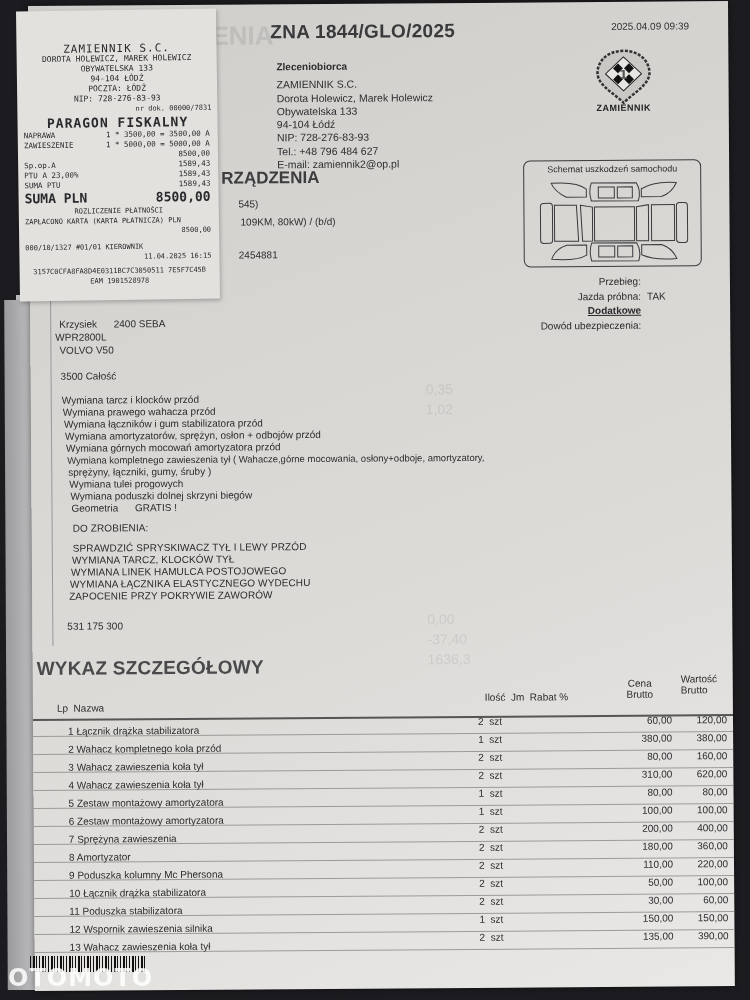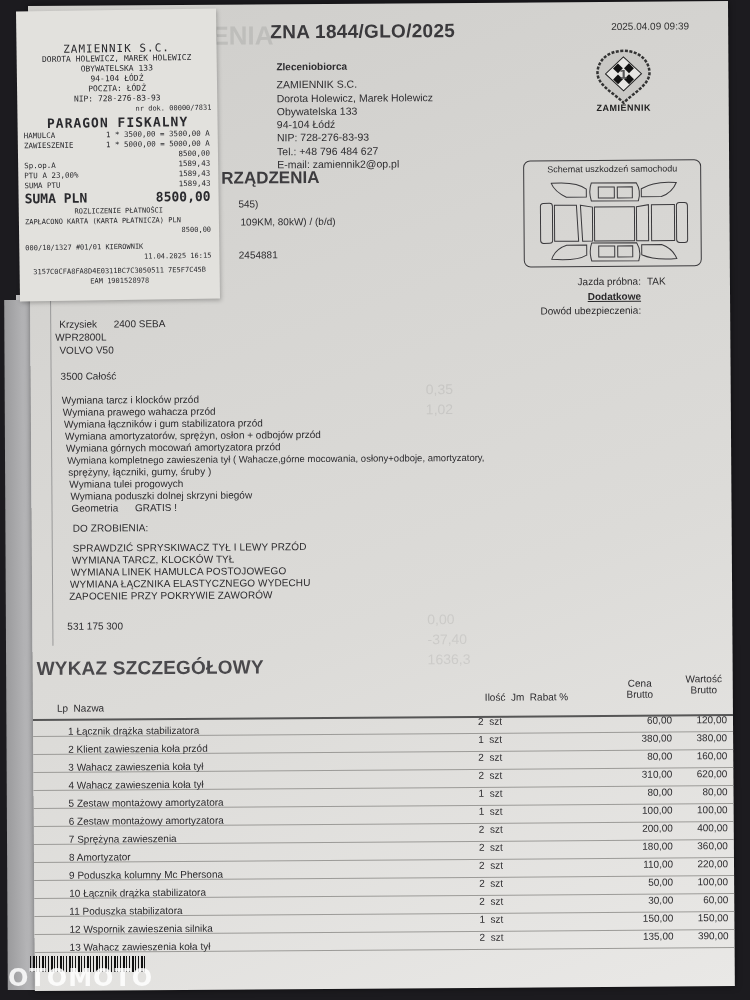--- a/index.html
+++ b/index.html
@@ -157,20 +157,24 @@
       <rect x="140" y="24" width="11" height="40" rx="3"></rect>
       <path d="M15 80 Q18 70 30 66 L50 66 L50 76 Q40 82 15 80 Z"></path>
       <path d="M55 64 L100 64 Q105 72 102 82 L55 82 Q52 72 55 64 Z"></path>
       <path d="M62 67 L78 67 L78 78 L62 78 Z M81 67 L96 67 L96 78 L81 78 Z"></path>
       <path d="M105 66 L125 66 Q136 70 140 80 Q118 82 105 76 Z"></path>
     </svg>
   </div>
 
   <div class="info-right">
     <div class="row">
+        <span class="k">Przebieg:</span>
+        <span class="v"></span>
+      </div>
+    <div class="row">
         <span class="k">Jazda próbna:</span>
         <span class="v">TAK</span>
       </div>
     <div class="row">
         <span class="k u">Dodatkowe</span>
       </div>
     <div class="row">
         <span class="k">Dowód ubezpieczenia:</span>
       </div>
   </div>
@@ -202,35 +206,35 @@
     <div class="note-line" style="left:14px;top:320px;">531 175 300</div>
   </div>
 
   <div class="wykaz-title">WYKAZ SZCZEGÓŁOWY</div>
   <div class="th" style="left:24px;top:697px;white-space:pre;">Lp  Nazwa</div>
   <div class="th" style="left:452px;top:689px;white-space:pre;">Ilość  Jm  Rabat %</div>
   <div class="th" style="left:590px;top:676px;text-align:center;width:34px;">
     <div>Cena</div>
     <div>Brutto</div>
   </div>
-  <div class="th" style="left:648px;top:672px;text-align:center;width:46px;">
+  <div class="th" style="left:648px;top:672px;text-align:left;width:46px;">
     <div>Wartość</div>
     <div>Brutto</div>
   </div>
   <div class="th-line"></div>
 
   <div>
     <div class="trow" style="top:713px;">
         <span class="name"><span style="position:static">1</span> <span style="position:static">Łącznik drążka stabilizatora</span></span>
         <span class="qty" style="white-space:pre">2  szt</span>
         <span class="price">60,00</span>
         <span class="value">120,00</span>
       </div>
     <div class="trow" style="top:731px;">
-        <span class="name"><span style="position:static">2</span> <span style="position:static">Klient zawieszenia koła przód</span></span>
+        <span class="name"><span style="position:static">2</span> <span style="position:static">Wahacz kompletnego koła przód</span></span>
         <span class="qty" style="white-space:pre">1  szt</span>
         <span class="price">380,00</span>
         <span class="value">380,00</span>
       </div>
     <div class="trow" style="top:749px;">
         <span class="name"><span style="position:static">3</span> <span style="position:static">Wahacz zawieszenia koła tył</span></span>
         <span class="qty" style="white-space:pre">2  szt</span>
         <span class="price">80,00</span>
         <span class="value">160,00</span>
       </div>
@@ -300,21 +304,21 @@
 <div class="receipt">
   <div class="r-company">ZAMIENNIK S.C.</div>
   <div>DOROTA HOLEWICZ, MAREK HOLEWICZ</div>
   <div>OBYWATELSKA 133</div>
   <div>94-104 ŁÓDŹ</div>
   <div>POCZTA: ŁÓDŹ</div>
   <div>NIP: 728-276-83-93</div>
   <div class="r-doc">nr dok. 00000/7831</div>
   <div class="r-head">PARAGON FISKALNY</div>
   <div class="r-row">
-      <span>HAMULCA</span>
+      <span>NAPRAWA</span>
       <span>1 * 3500,00 = 3500,00 A</span>
     </div>
   <div class="r-row">
       <span>ZAWIESZENIE</span>
       <span>1 * 5000,00 = 5000,00 A</span>
     </div>
   <div class="r-row">
       <span></span>
       <span>8500,00</span>
     </div>

